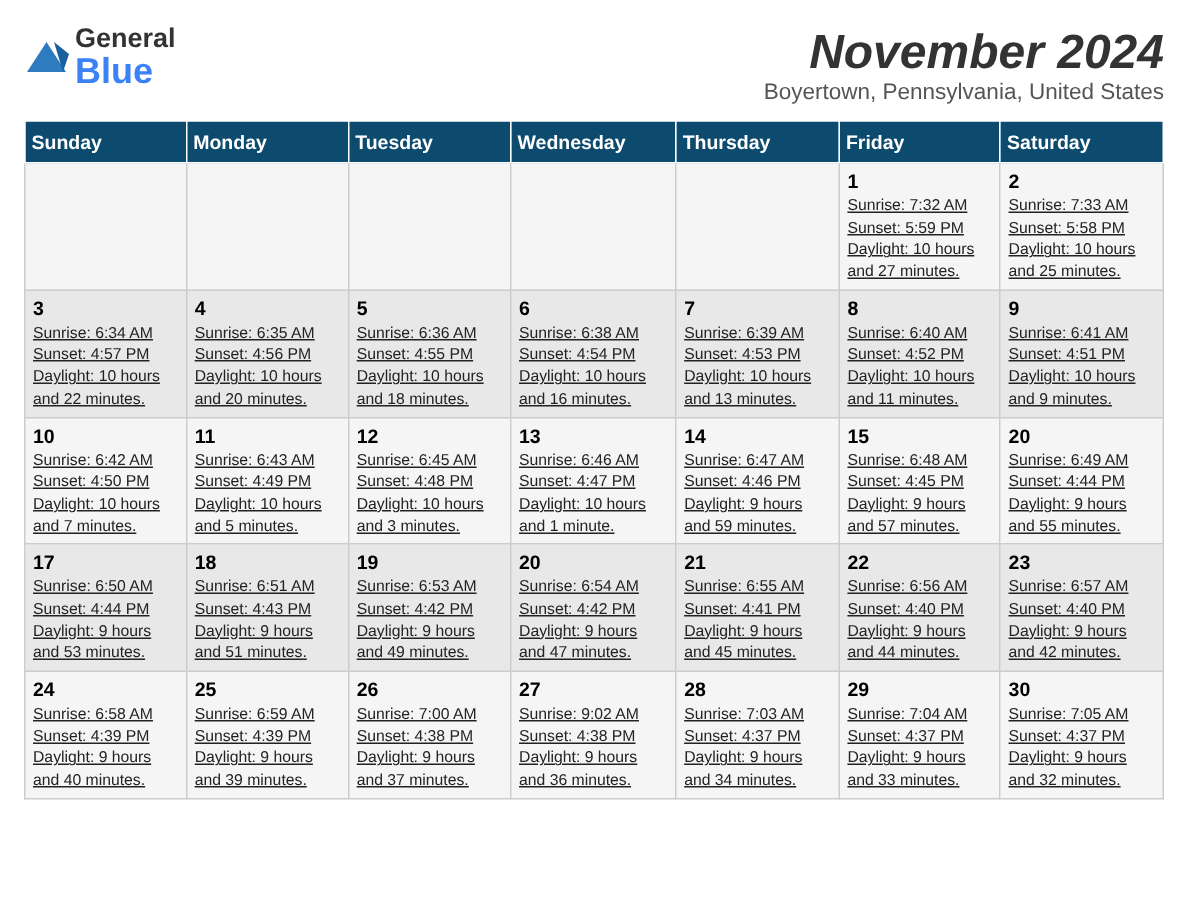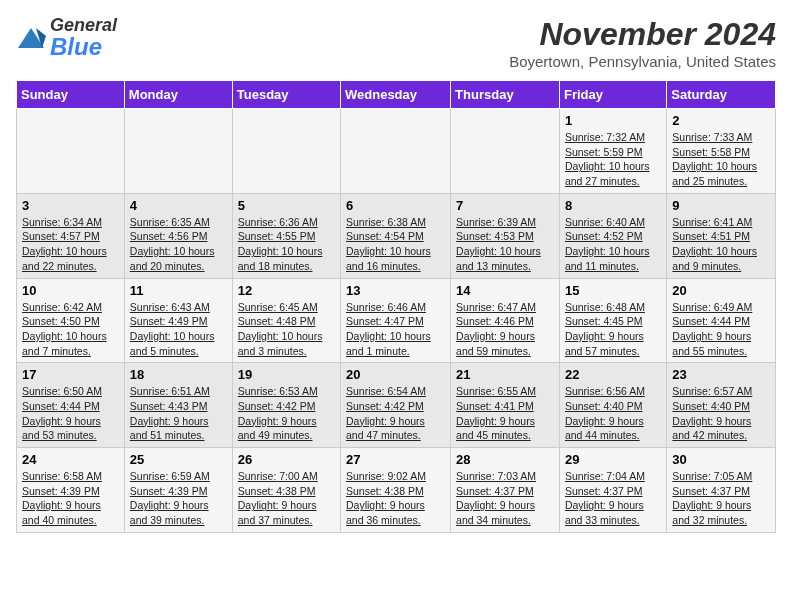--- a/index.html
+++ b/index.html
@@ -13,21 +13,20 @@
     .header-area {
       display: flex;
       justify-content: space-between;
       align-items: flex-start;
       margin-bottom: 10px;
     }
     .logo {
       display: flex;
       align-items: center;
       gap: 4px;
-      font-style: italic;
     }
     .logo-text-general {
       font-size: 18px;
       font-weight: bold;
       color: #333;
       line-height: 1;
     }
     .logo-text-blue {
       font-size: 24px;
       font-weight: bold;
@@ -50,21 +49,21 @@
     .subtitle {
       font-size: 15px;
       color: #555;
     }
     table {
       width: 100%;
       border-collapse: collapse;
       font-size: 11px;
     }
     thead tr th {
-      background-color: #6d28d9;
+      background-color: #0c4a6e;
       color: #fff;
       padding: 6px 4px;
       text-align: left;
       font-size: 13px;
       font-weight: bold;
       border: 1px solid #fff;
     }
     tbody tr td {
       border: 1px solid #ccc;
       padding: 4px 5px;

